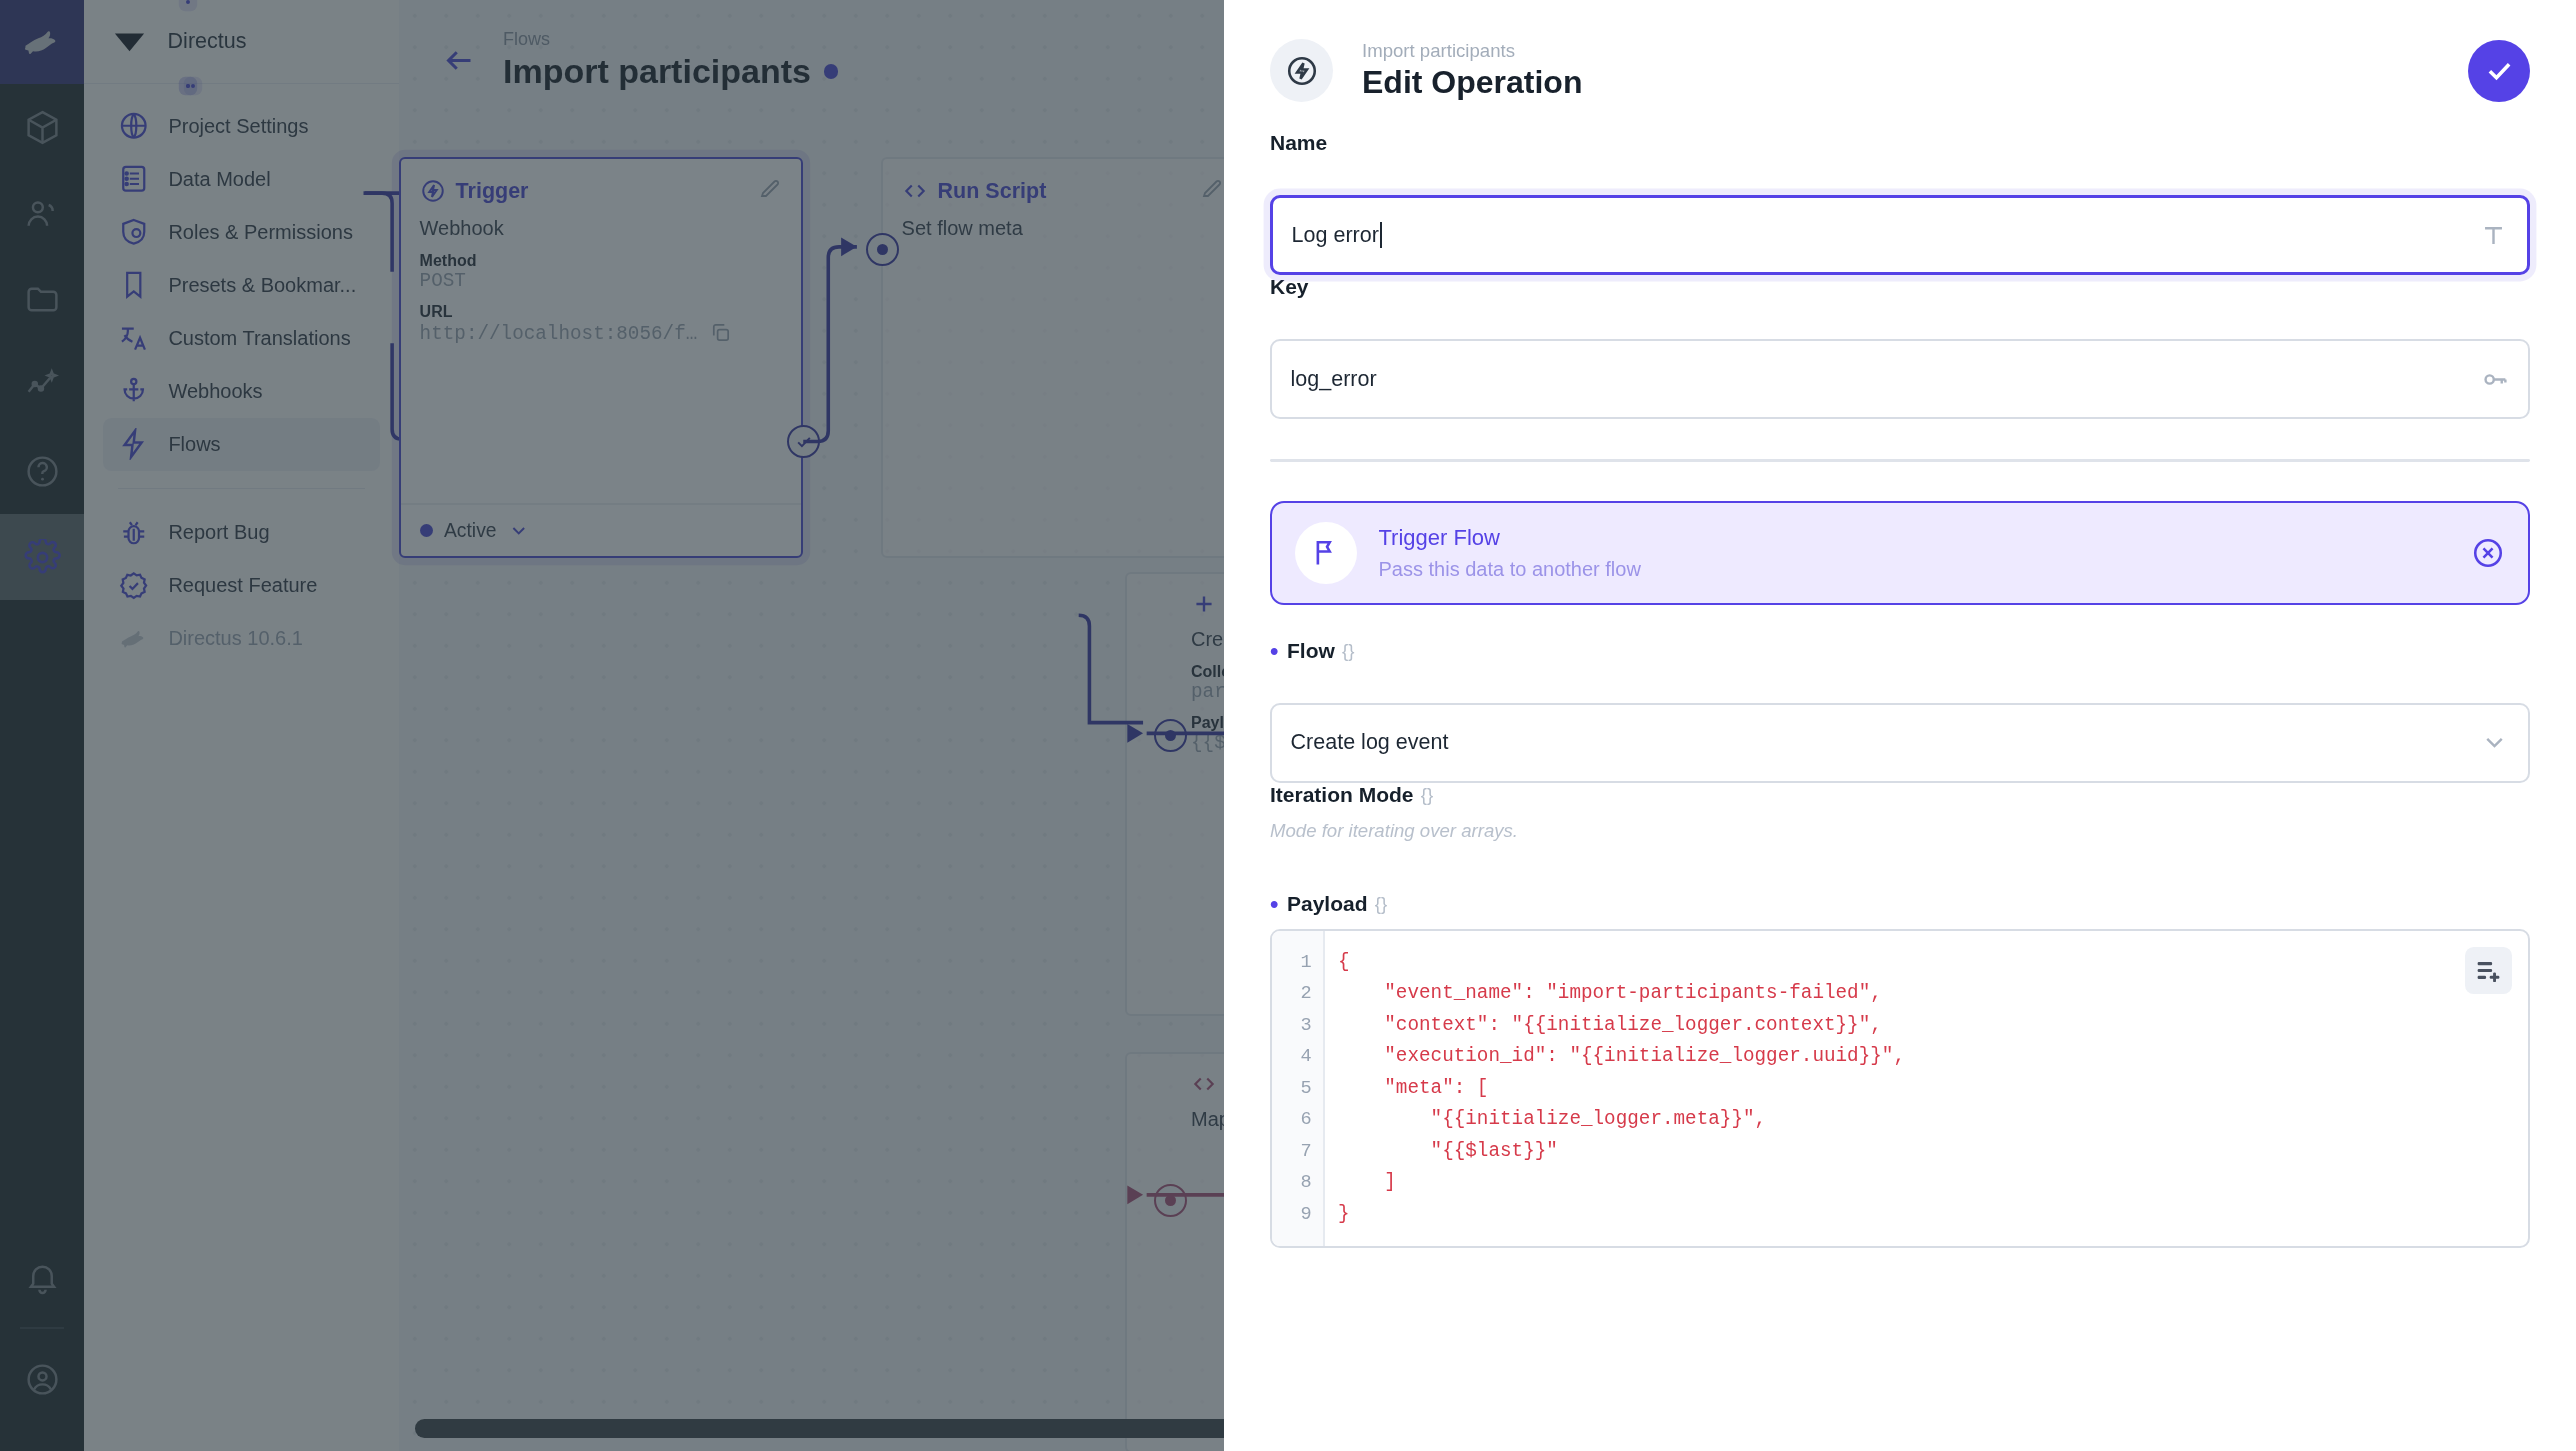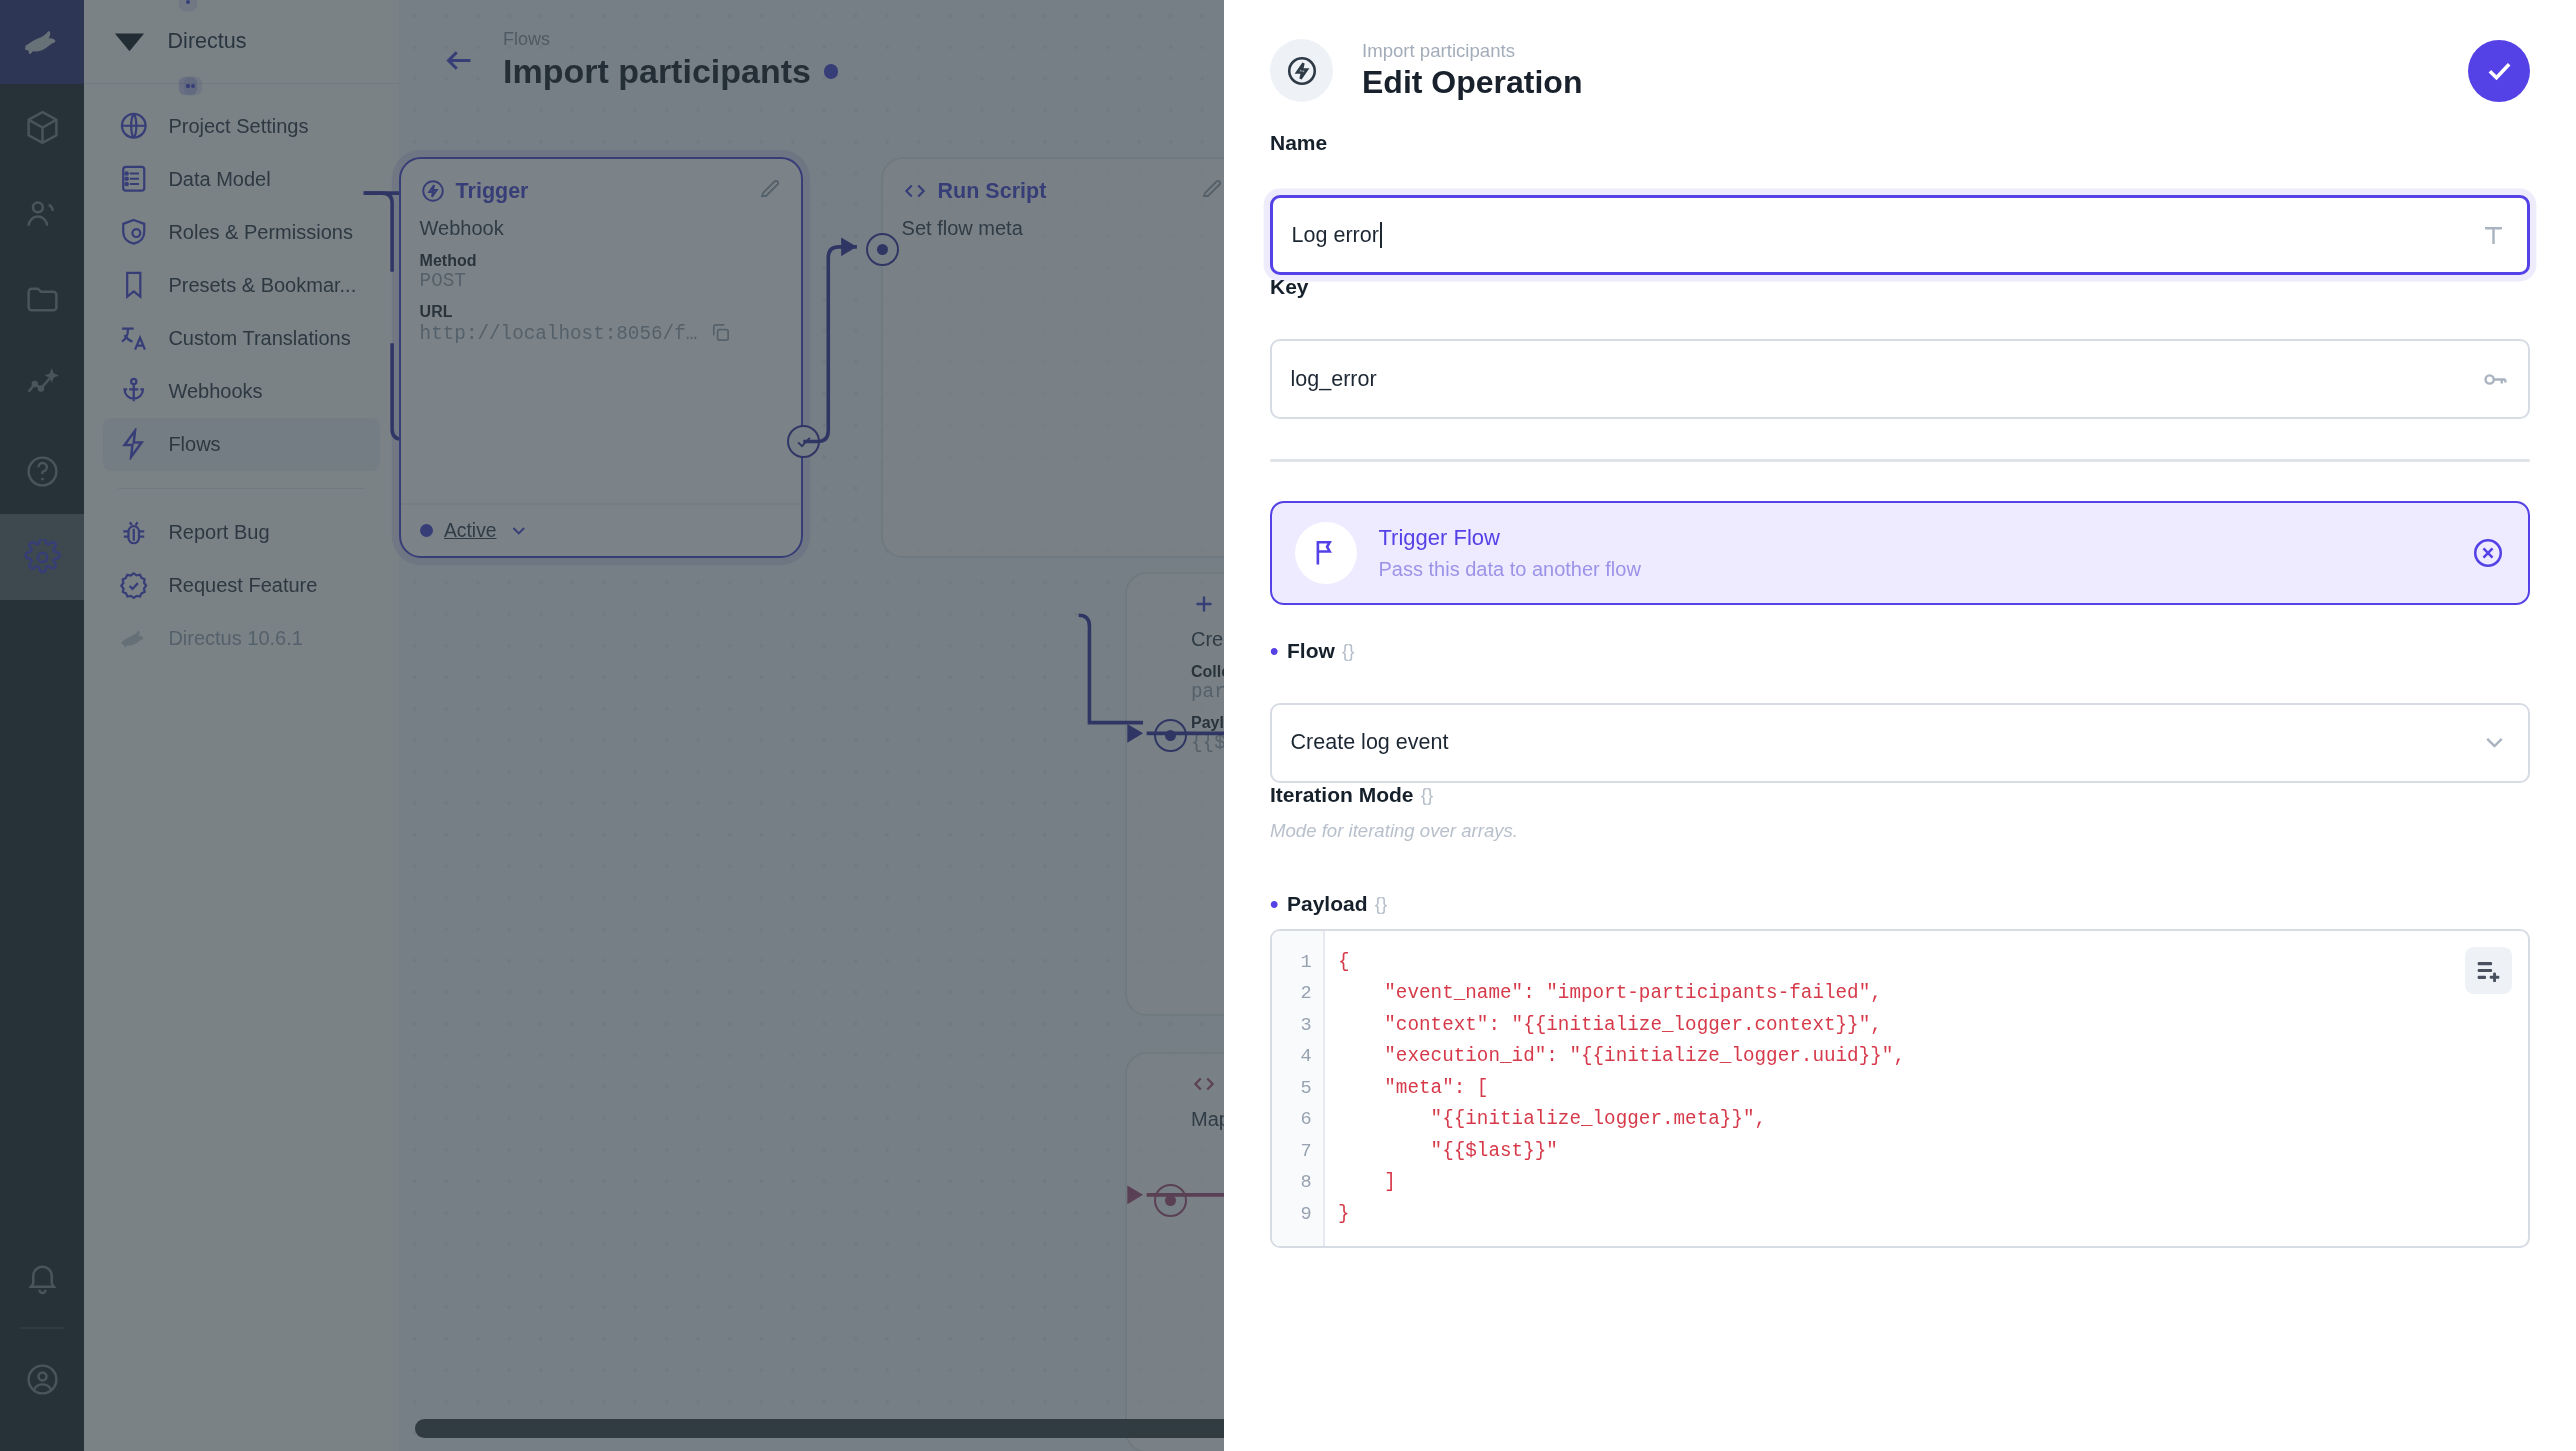--- a/index.html
+++ b/index.html
@@ -74,40 +74,40 @@
     color: #4f4fd4;
   }
   .back-btn svg { width: 33px; height: 33px; }
   .flow-titles { line-height: 1.12; }
   .flow-crumb { font-size: 18px; color: #8a96a5; margin-bottom: 2.9px; }
   .flow-title { font-size: 34px; font-weight: 700; color: #1e2834; display: flex; align-items: center; gap: 13px; }
   .flow-dot { width: 14.3px; height: 14.3px; border-radius: 50%; background: #4f4fd4; }
 
   .node {
     position: absolute; background: #fbfcfe; border: 2.9px solid #e3e8ee;
-    border-radius: 22px;
+    border-radius: 6px;
   }
   .node.selected { border-color: #4f4fd4; box-shadow: 0 0 0 7.2px rgba(79,79,212,.13); }
   .node.ghost { border: 2.1px solid #dde3ea; background: rgba(251,252,254,.55); }
   .node-head {
     display: flex; align-items: center; gap: 10px;
     padding: 17px 18.6px 7.2px 18.6px; font-size: 21.5px; font-weight: 700; color: #4f4fd4;
   }
   .node-head.dim { color: #a9557d; }
   .node-head .h-ico { width: 26px; height: 26px; flex: 0 0 26px; }
   .node-head .h-actions { margin-left: auto; display: flex; gap: 13px; color: #9aa6b4; }
   .node-head .h-actions svg { width: 24px; height: 24px; }
   .node-body { padding: 4.3px 18.6px 0 18.6px; }
   .n-sub { font-size: 20px; color: #3d4957; margin-bottom: 10px; }
   .n-label { font-size: 16px; font-weight: 700; color: #2b3642; margin-top: 11.4px; }
   .n-val { font-size: 19.3px; color: #9aa6b4; font-family: "Liberation Mono", monospace; }
   .node-foot {
     position: absolute; left: 0; right: 0; bottom: 0; height: 53px;
     border-top: 2.1px solid #e9edf3; display: flex; align-items: center; gap: 11.4px;
-    padding: 0 18.6px; font-size: 19.3px; color: #3d4957; text-decoration: underline;
+    padding: 0 18.6px; font-size: 19.3px; color: #3d4957;
   }
   .node-foot .st-dot { width: 13px; height: 13px; border-radius: 50%; background: #4f4fd4; }
   .node-foot svg { width: 21.5px; height: 21.5px; color: #4f4fd4; }
 
   .port {
     position: absolute; width: 33px; height: 33px; border-radius: 50%;
     border: 2.9px solid #3e3ea6; background: #eef2f7;
     display: flex; align-items: center; justify-content: center;
   }
   .port .inner { width: 11.4px; height: 11.4px; border-radius: 50%; background: #3e3ea6; }

